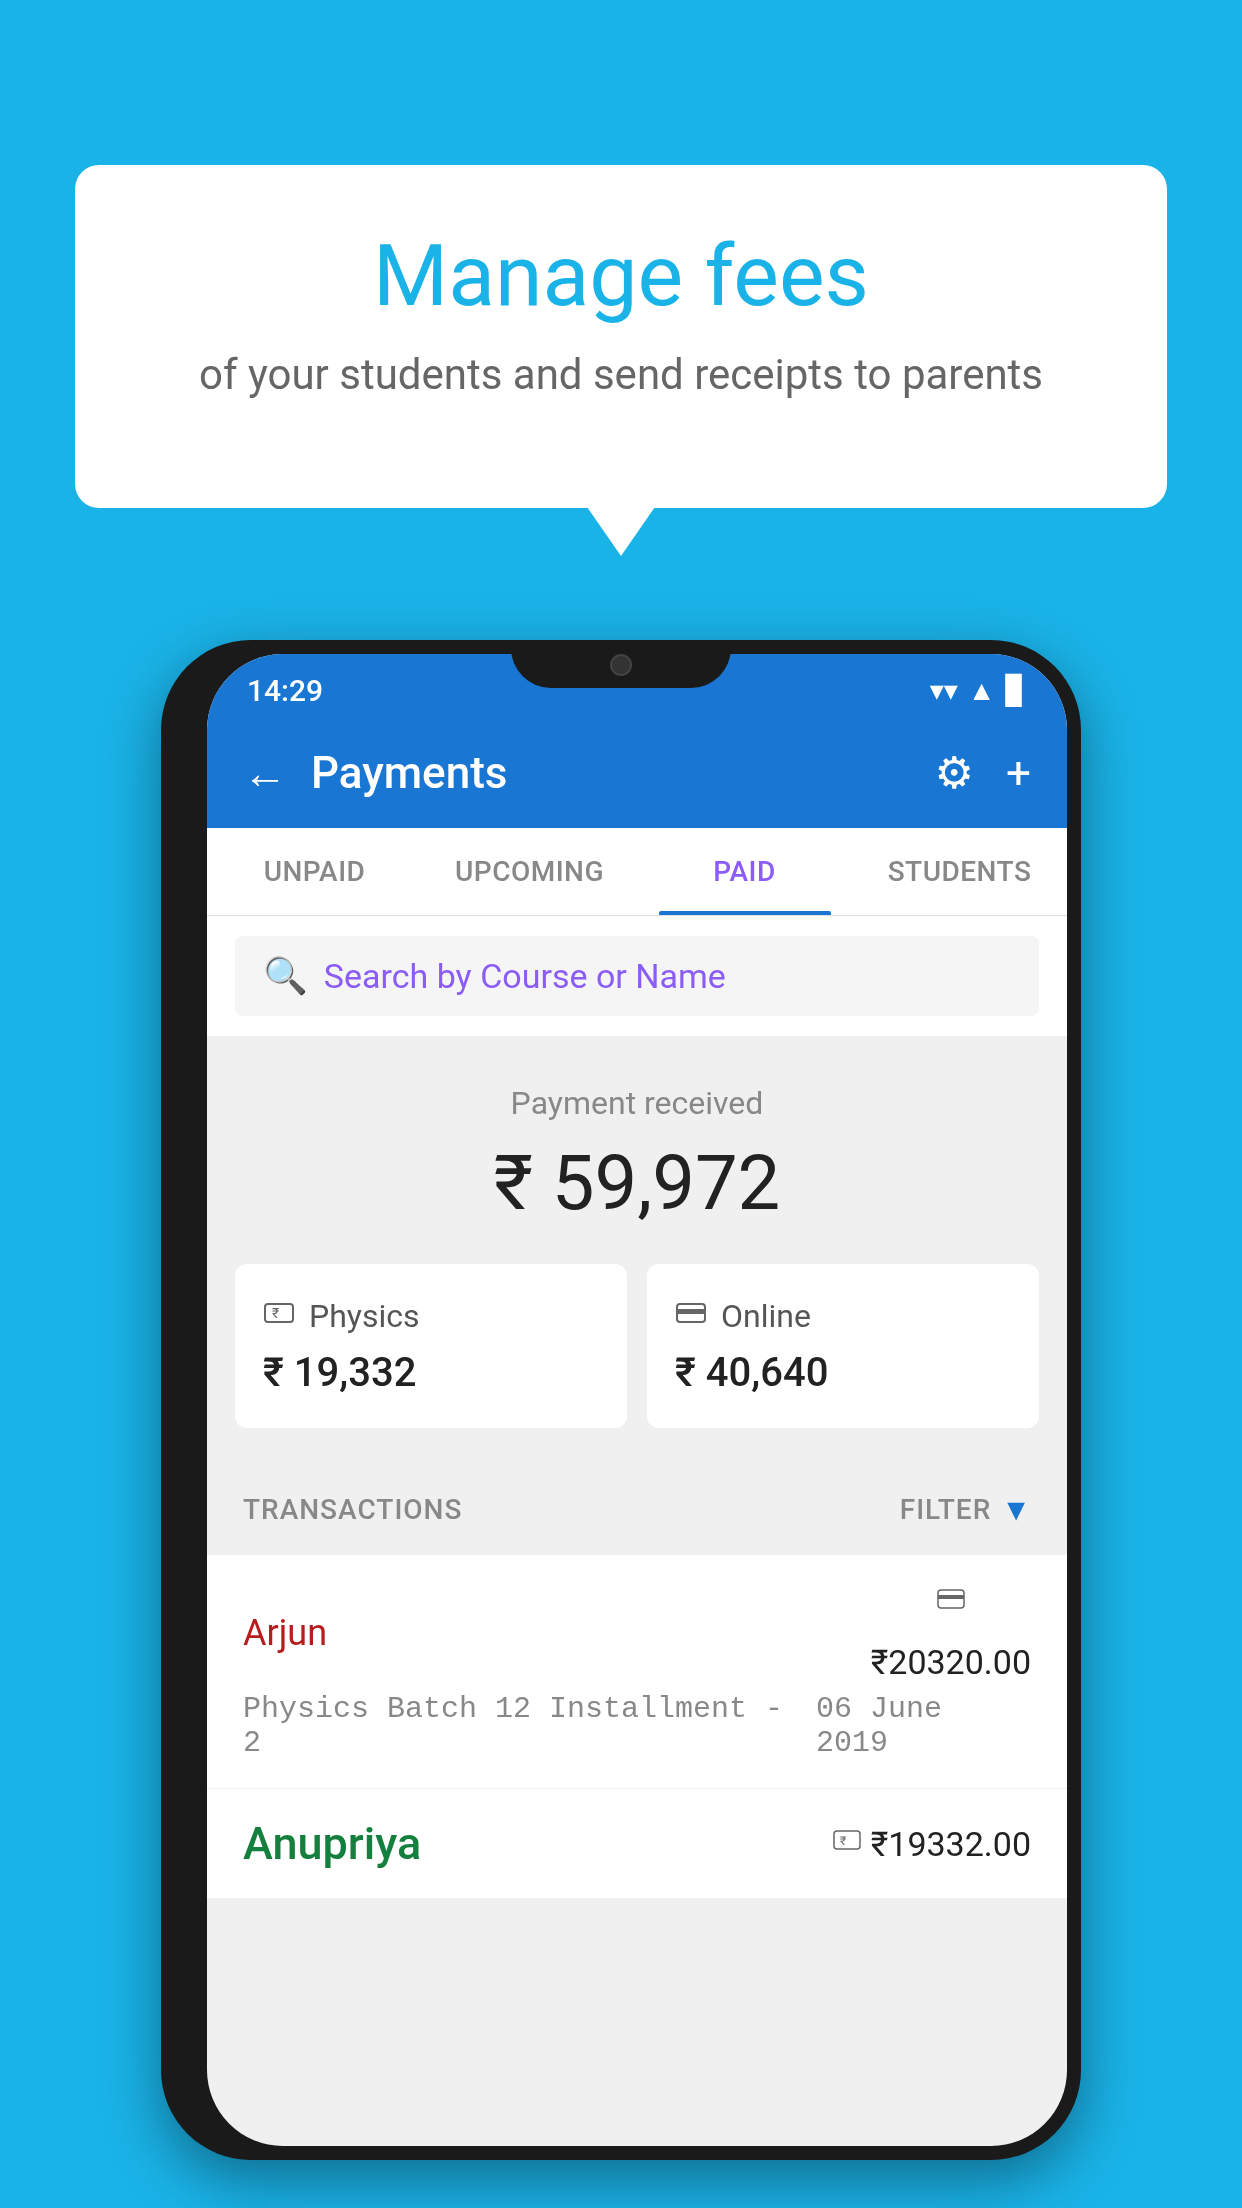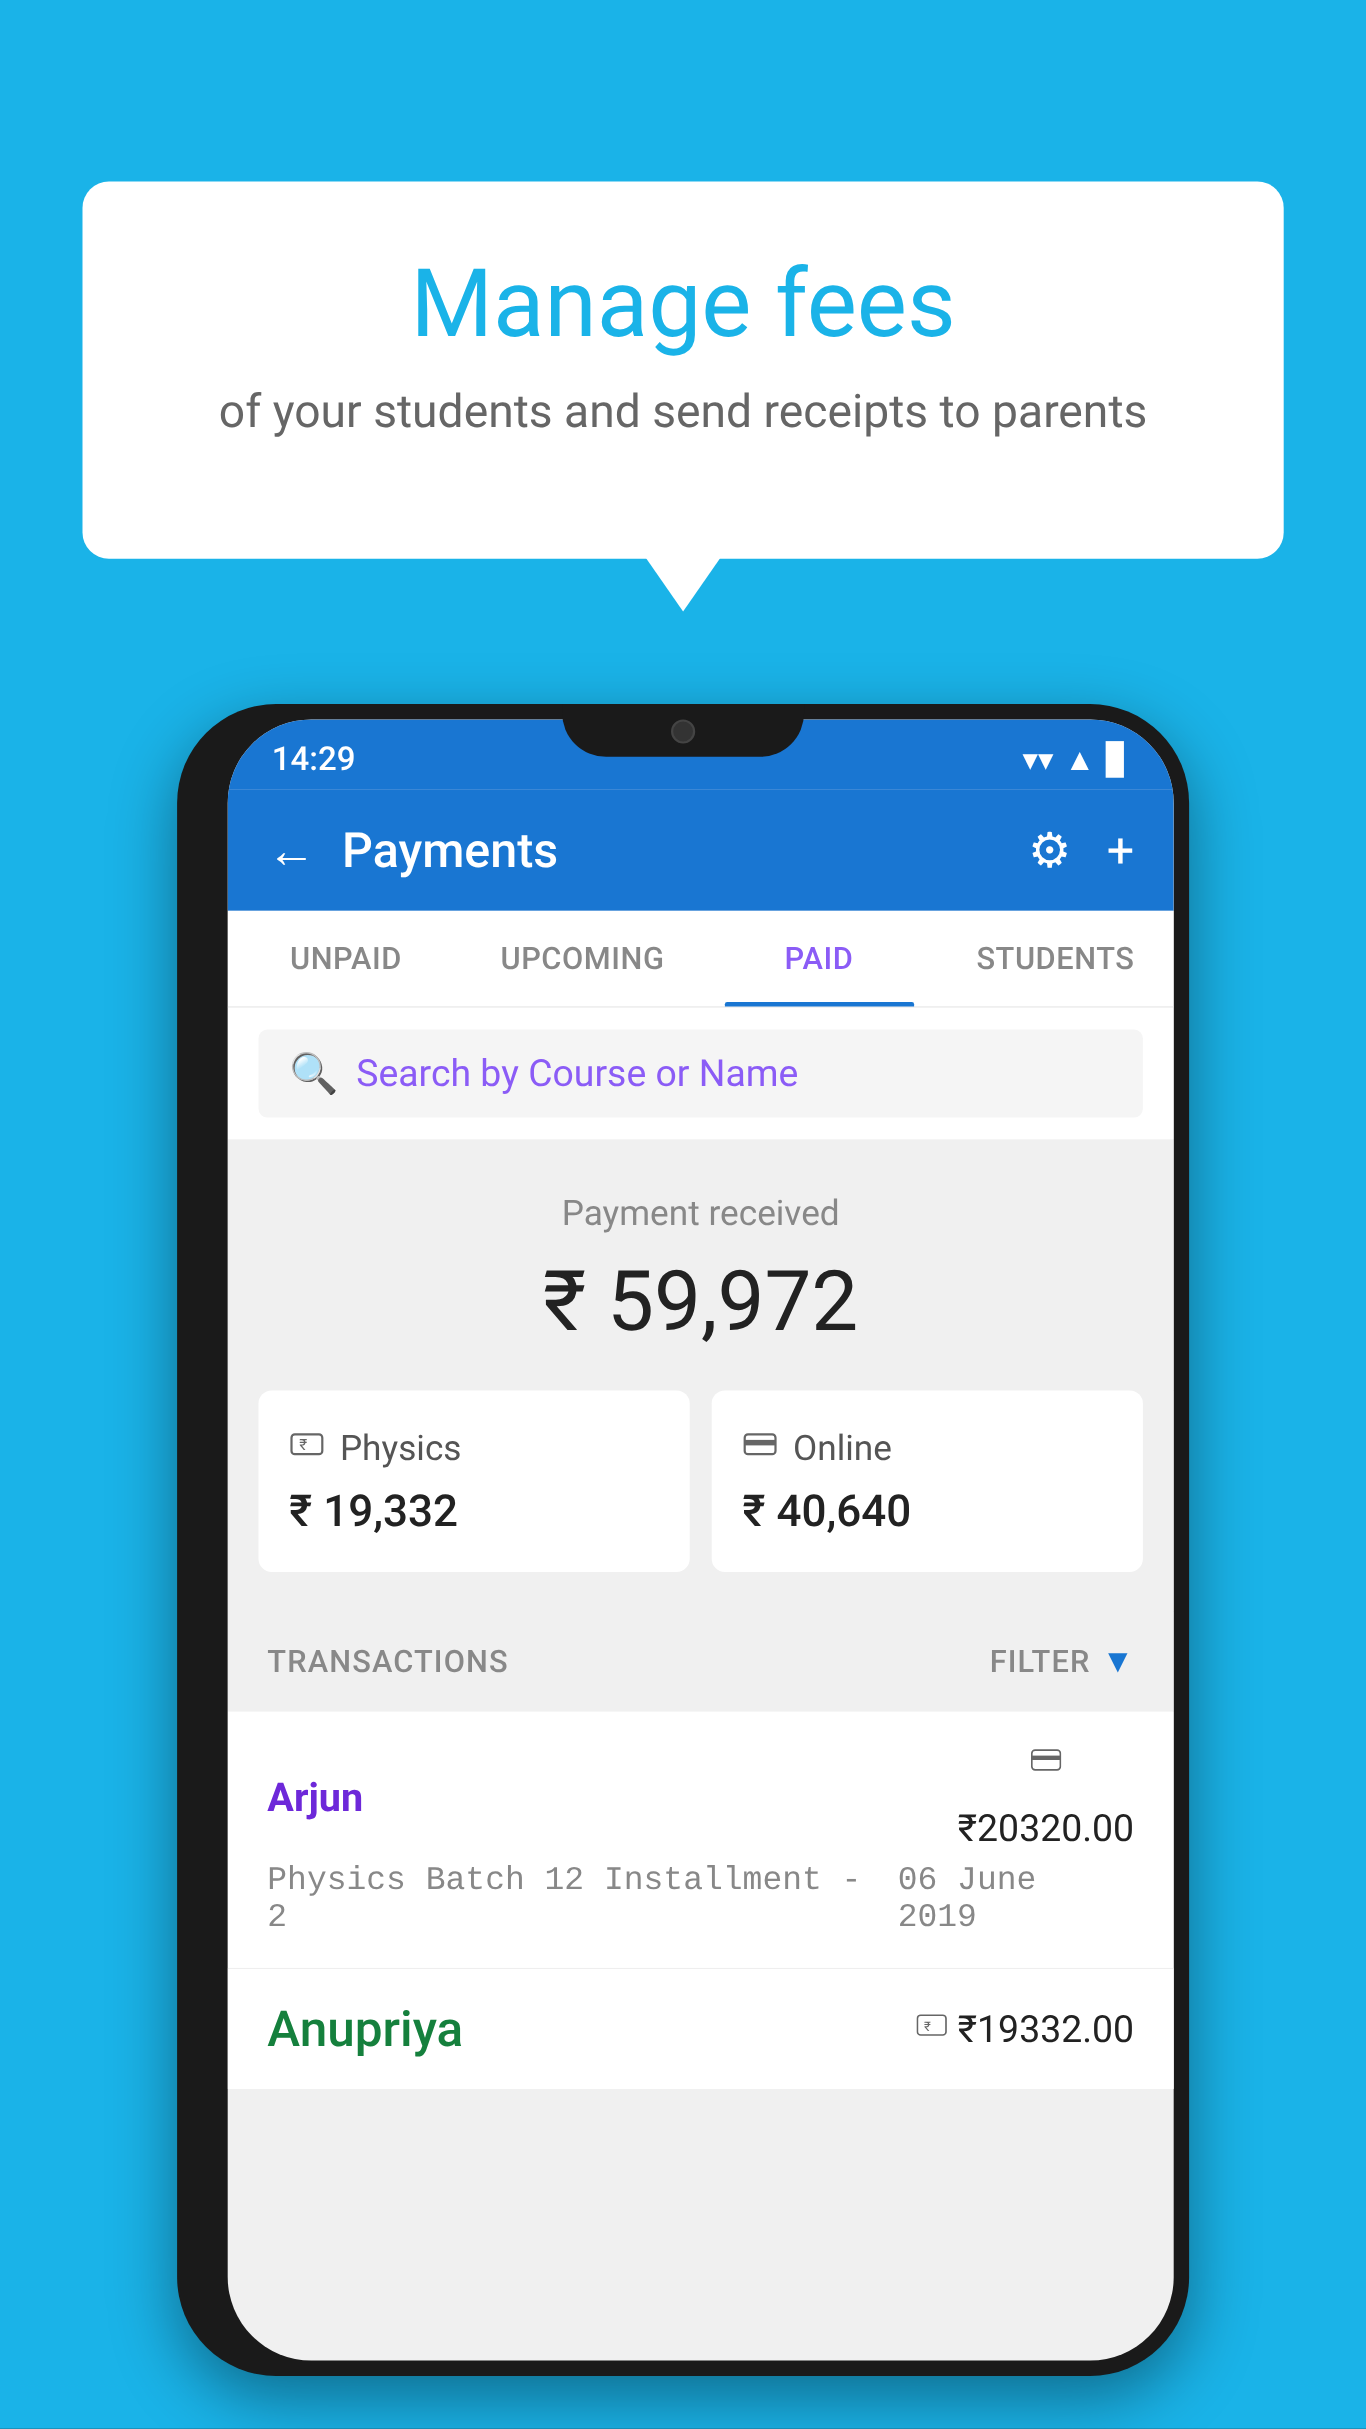--- a/index.html
+++ b/index.html
@@ -343,22 +343,22 @@
 
     .transaction-top {
       display: flex;
       justify-content: space-between;
       align-items: center;
       margin-bottom: 10px;
     }
 
     .transaction-name {
       font-size: 36px;
-      font-weight: 700;
-      color: #6d28d9;
+      font-weight: 400;
+      color: #b91c1c;
     }
 
     .transaction-amount-container {
       display: flex;
       align-items: center;
       gap: 26px;
       flex-direction: column;
     }
 
     .payment-method-icon {

